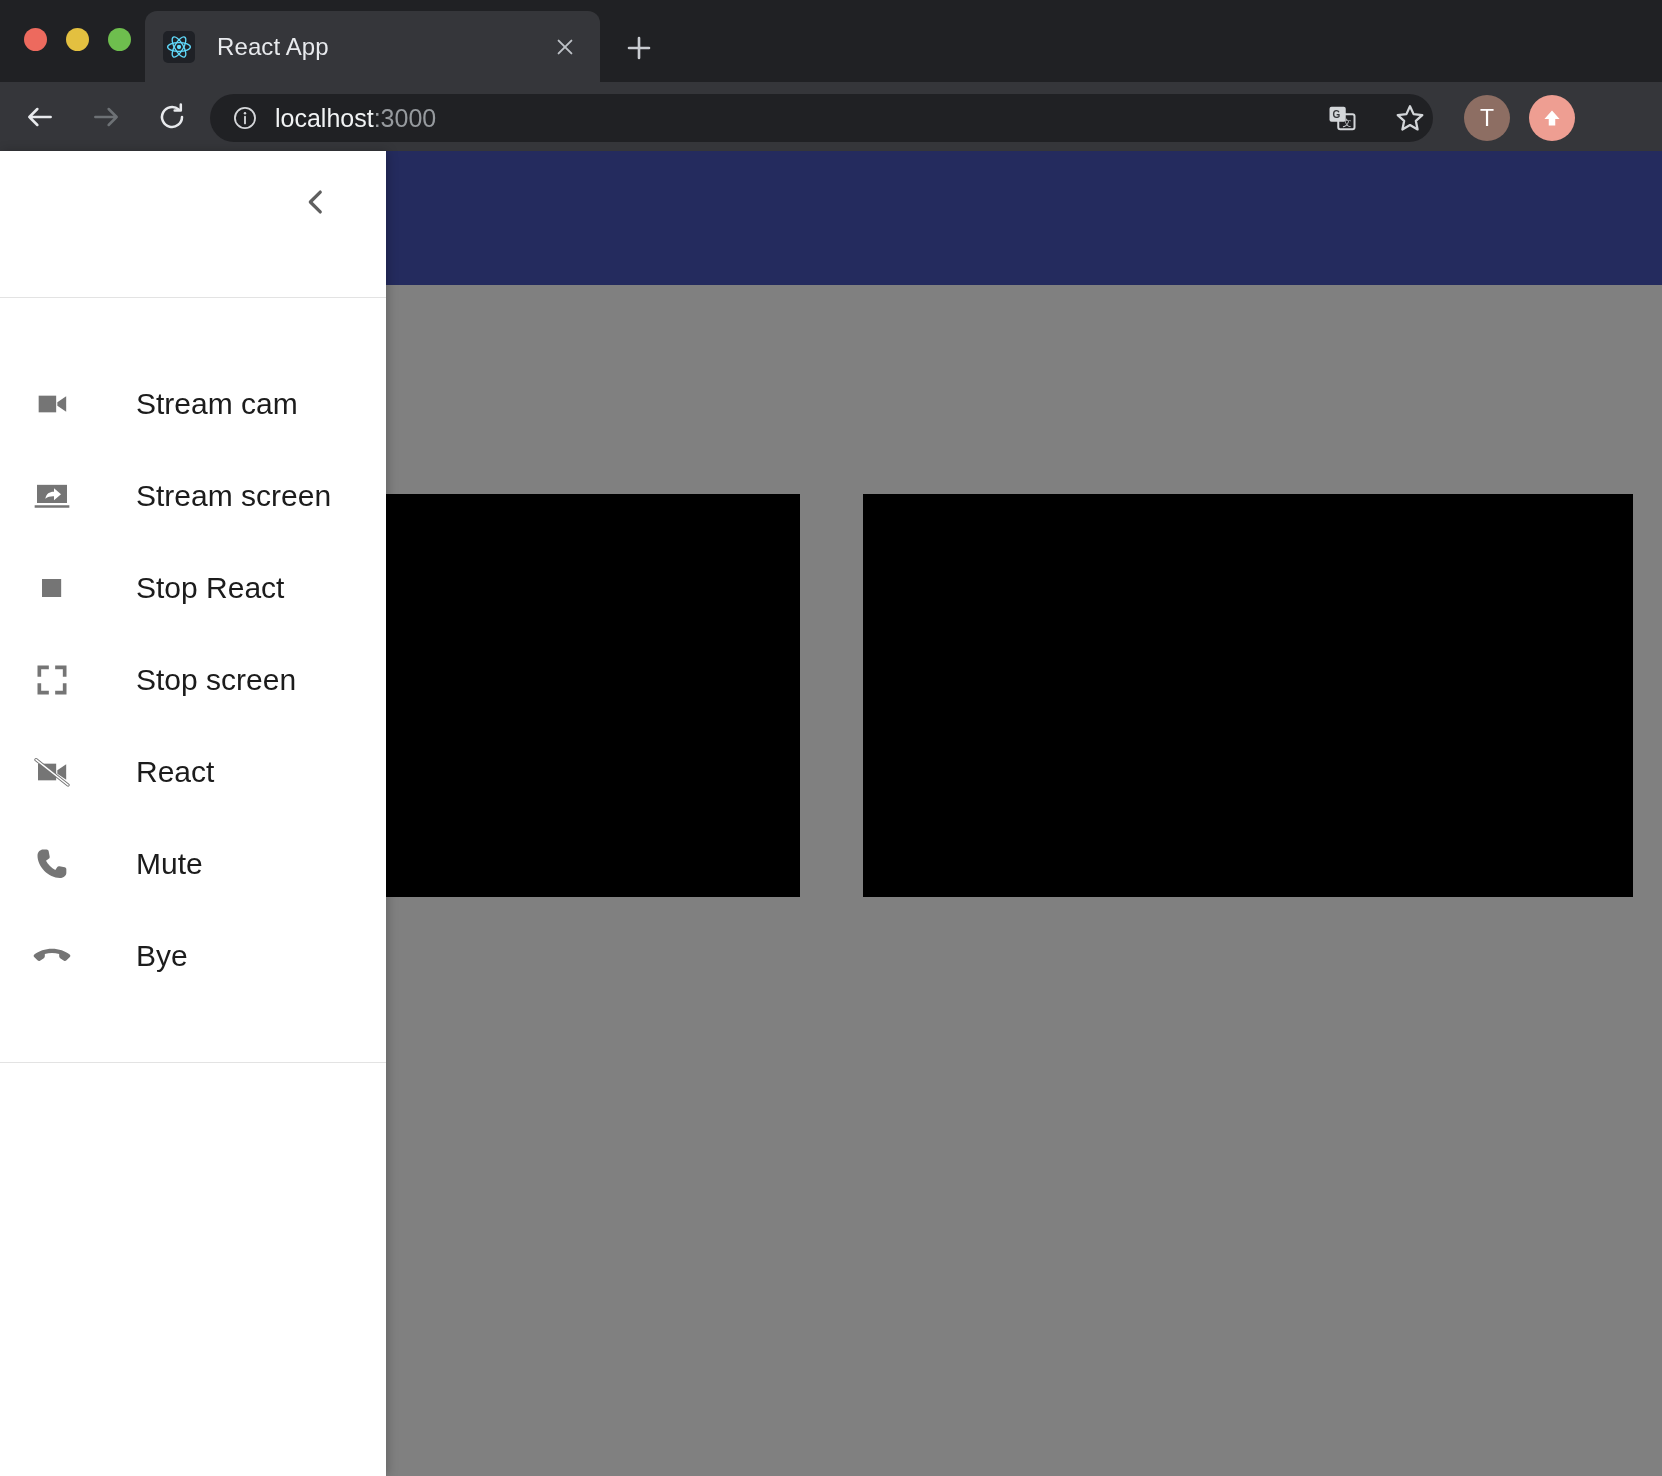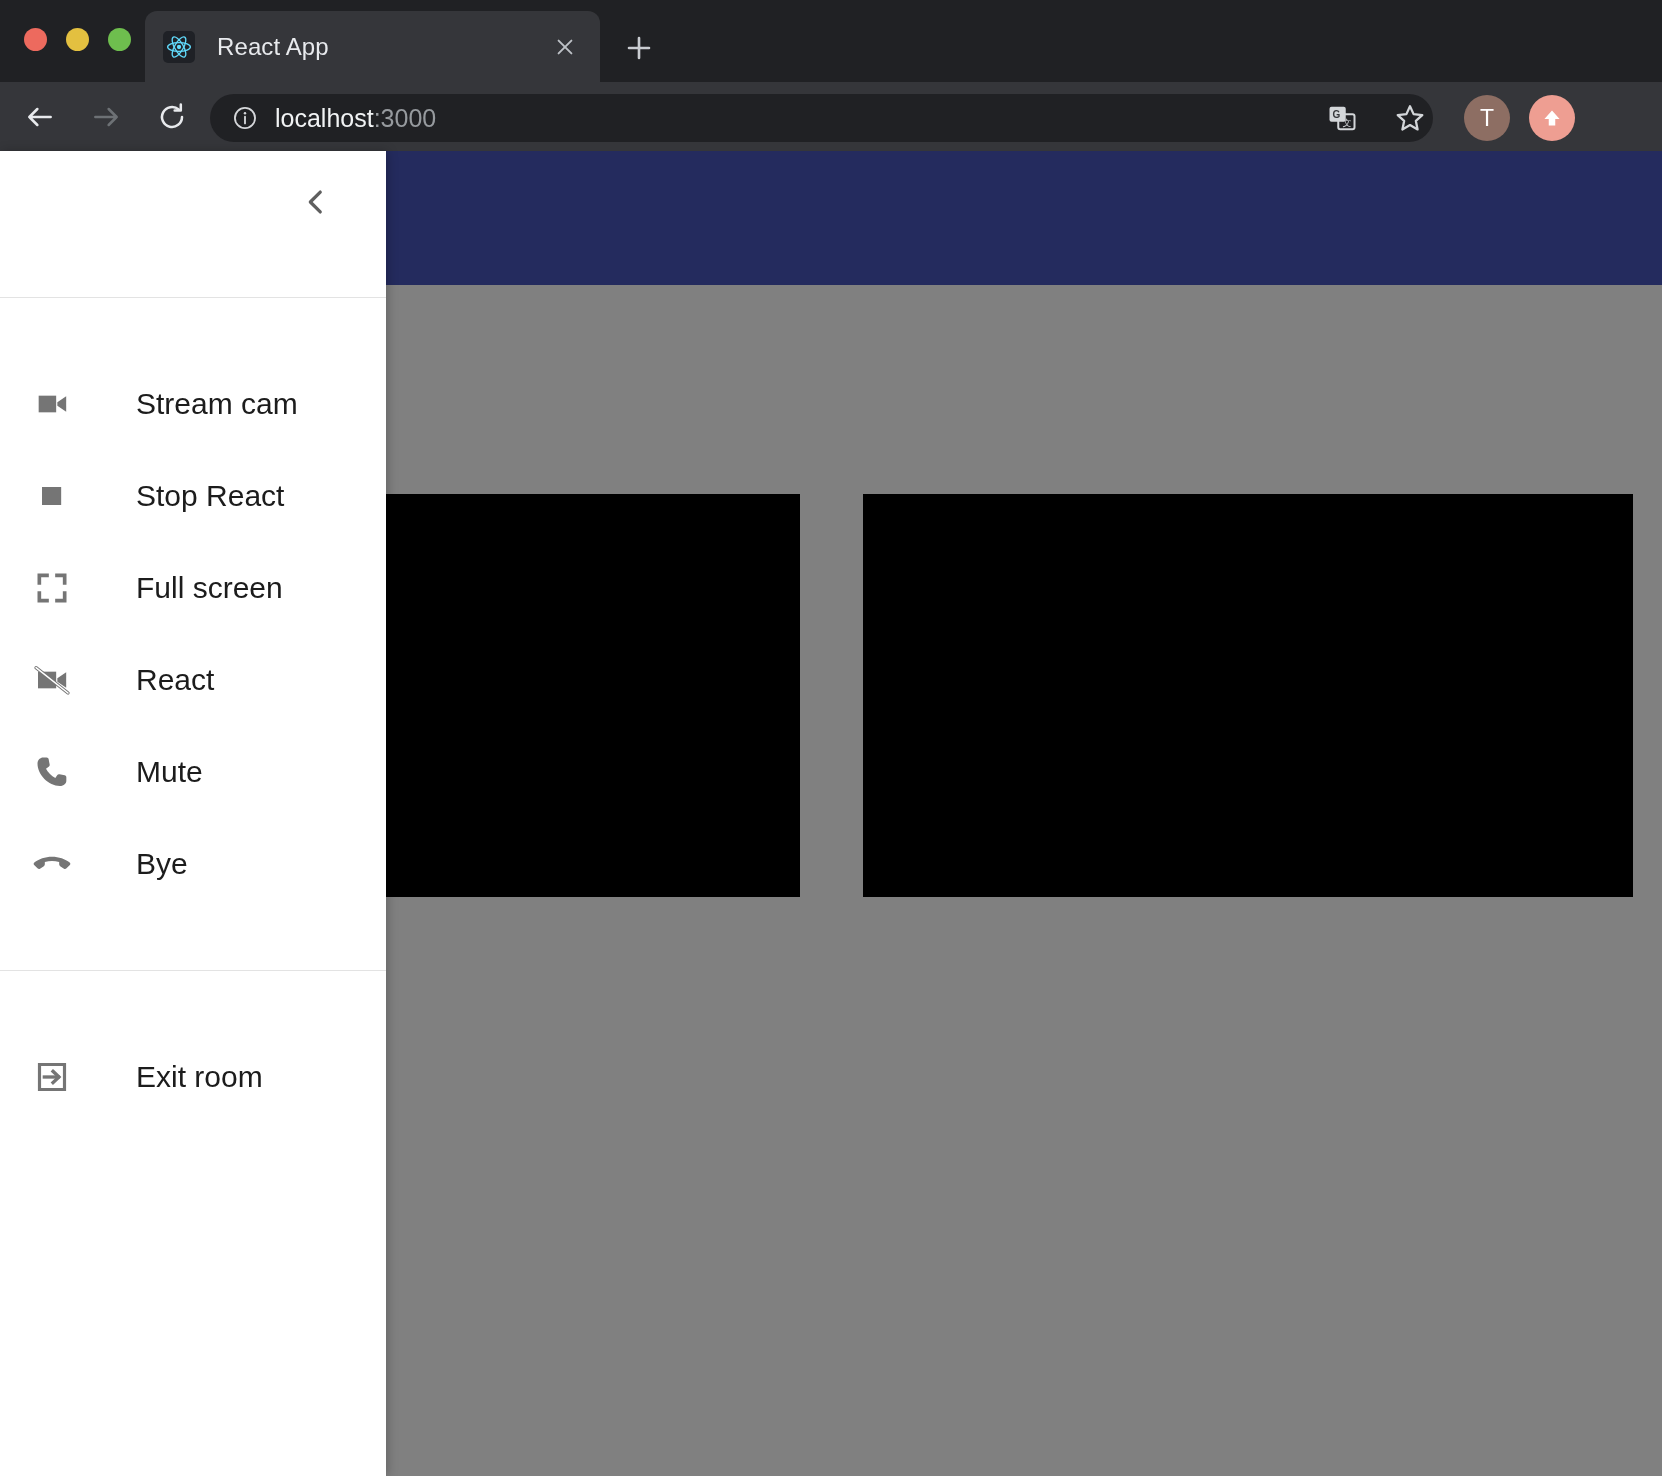--- a/index.html
+++ b/index.html
@@ -393,37 +393,47 @@
       <div class="menu-item">
         <span class="menu-icon">
           <svg width="40" height="40" viewBox="0 0 24 24">
             <path d="M4 7 H14.5 V17 H4 Z" fill="currentColor"></path>
             <path d="M15.2 11 L20.5 7.3 V16.7 L15.2 13 Z" fill="currentColor"></path>
           </svg>
         </span>
         <span class="menu-label">Stream cam</span>
       </div>
 
+      <div class="menu-item">
+        <span class="menu-icon">
+          <svg width="40" height="40" viewBox="0 0 24 24">
+            <path d="M3 5.3 H21 V16.2 H3 Z" fill="currentColor"></path>
+            <path d="M1.6 17.6 H22.4 V19.1 H1.6 Z" fill="currentColor"></path>
+            <path d="M8 13.6 C8.6 10.6 10.7 9.4 13.2 9.5 V7.3 L17.4 10.9 L13.2 14.5 V12.2 C11.2 12.1 9.5 12.5 8 13.6 Z" fill="#ffffff"></path>
+          </svg>
+        </span>
+        <span class="menu-label">Stream screen</span>
+      </div>
 
       <div class="menu-item">
         <span class="menu-icon">
           <svg width="40" height="40" viewBox="0 0 24 24">
             <rect x="6" y="6.6" width="11.5" height="10.8" fill="currentColor"></rect>
           </svg>
         </span>
         <span class="menu-label">Stop React</span>
       </div>
 
       <div class="menu-item">
         <span class="menu-icon">
           <svg width="40" height="40" viewBox="0 0 24 24">
             <path d="M4.4 9 V4.4 H9 M15 4.4 H19.6 V9 M19.6 15 V19.6 H15 M9 19.6 H4.4 V15" fill="none" stroke="currentColor" stroke-width="2.2" stroke-linecap="square"></path>
           </svg>
         </span>
-        <span class="menu-label">Full screen</span>
+        <span class="menu-label">Stop screen</span>
       </div>
 
       <div class="menu-item">
         <span class="menu-icon">
           <svg width="40" height="40" viewBox="0 0 24 24">
             <path d="M3.6 7 H14.5 V17 H3.6 Z" fill="currentColor"></path>
             <path d="M15.2 11 L20.5 7.3 V16.7 L15.2 13 Z" fill="currentColor"></path>
             <path d="M2.4 4.6 L21.6 19.8" stroke="currentColor" stroke-width="2" stroke-linecap="round"></path>
             <path d="M2.4 4.6 L21.6 19.8" stroke="#ffffff" stroke-width="0.9" stroke-linecap="round"></path>
           </svg>
@@ -445,27 +455,15 @@
           <svg width="40" height="40" viewBox="0 0 24 24">
             <path d="M12 7.6 C7.9 7.6 4 9 1.4 11.1 C0.9 11.5 0.9 12.2 1.3 12.6 L3.3 14.6 C3.7 15 4.4 15.1 4.8 14.8 L7.1 13.3 C7.5 13 7.7 12.6 7.7 12.2 L7.7 10.8 C10.5 9.9 13.5 9.9 16.3 10.8 L16.3 12.2 C16.3 12.6 16.5 13 16.9 13.3 L19.2 14.8 C19.6 15.1 20.3 15 20.7 14.6 L22.7 12.6 C23.1 12.2 23.1 11.5 22.6 11.1 C20 9 16.1 7.6 12 7.6 Z" fill="currentColor"></path>
           </svg>
         </span>
         <span class="menu-label">Bye</span>
       </div>
     </div>
 
     <div class="divider"></div>
 
-    <div class="menu-list bottom">
-      <div class="menu-item">
-        <span class="menu-icon">
-          <svg width="40" height="40" viewBox="0 0 24 24">
-            <path d="M4.5 4.5 H19.5 V19.5 H4.5 Z" fill="none" stroke="currentColor" stroke-width="1.9"></path>
-            <path d="M7.4 12 H15.6" stroke="currentColor" stroke-width="2" stroke-linecap="square"></path>
-            <path d="M12.6 8.6 L16.2 12 L12.6 15.4" fill="none" stroke="currentColor" stroke-width="2" stroke-linecap="square" stroke-linejoin="miter"></path>
-          </svg>
-        </span>
-        <span class="menu-label">Exit room</span>
-      </div>
-    </div>
   </div>
 
 </div>
 
 </body></html>

